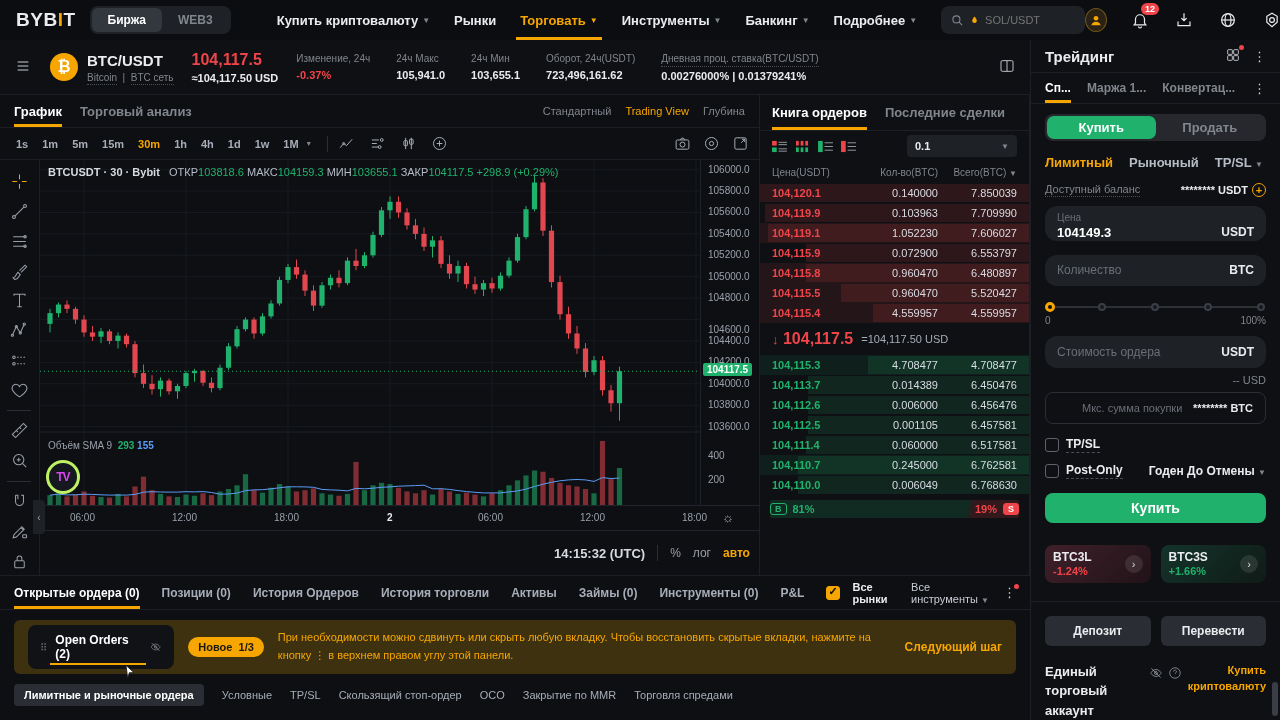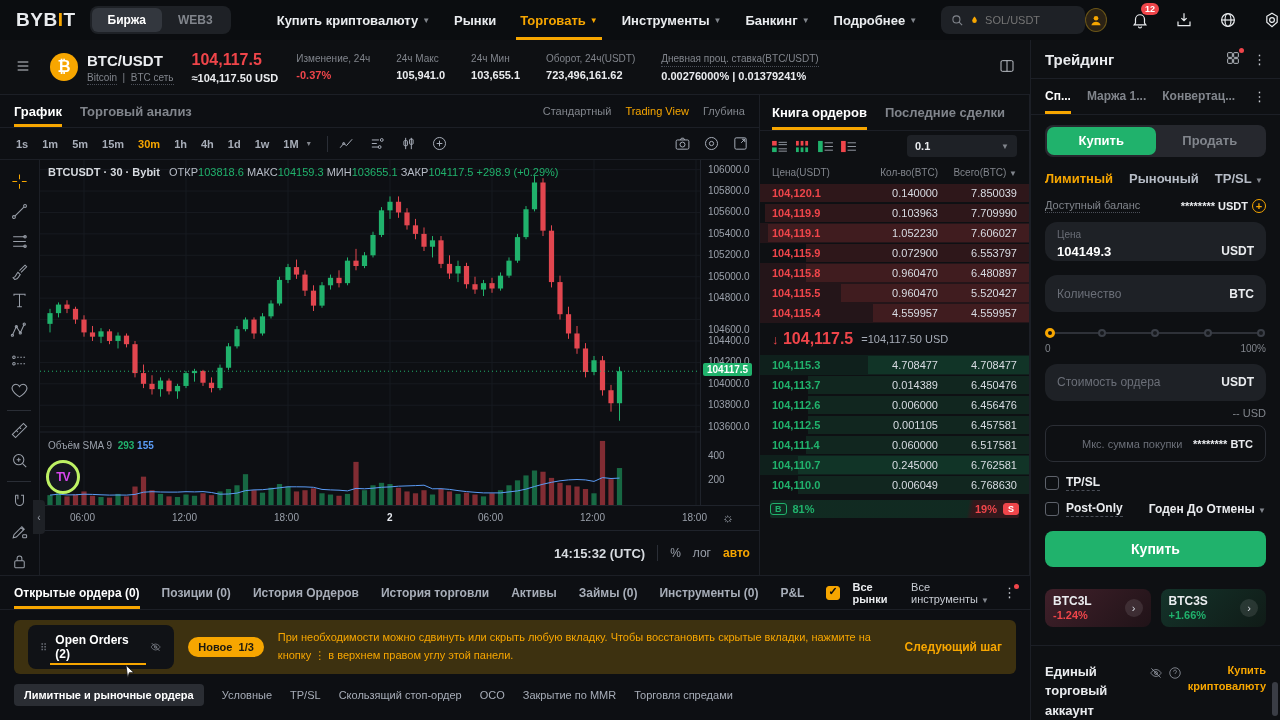--- a/index.html
+++ b/index.html
@@ -1039,20 +1039,24 @@
         <div class="token l">
           <span><span class="tn">BTC3L</span><br><span class="tc">-1.24%</span></span>
           <span class="chev">›</span>
         </div>
         <div class="token s">
           <span><span class="tn">BTC3S</span><br><span class="tc">+1.66%</span></span>
           <span class="chev">›</span>
         </div>
       </div>
       <div class="as-div"></div>
+      <div class="act-row">
+        <span class="act-btn">Депозит</span>
+        <span class="act-btn">Перевести</span>
+      </div>
       <div class="uta-row">
         <span class="uta-name">Единый торговый аккаунт</span>
         <span class="uta-icons">
           <svg width="14" height="14" viewBox="0 0 24 24">
               <path d="M3 12s3.5-6 9-6 9 6 9 6-3.5 6-9 6-9-6-9-6z"></path>
               <circle cx="12" cy="12" r="2.5"></circle>
               <path d="M4 4l16 16"></path>
             </svg>
           <svg width="14" height="14" viewBox="0 0 24 24">
               <circle cx="12" cy="12" r="9"></circle>

